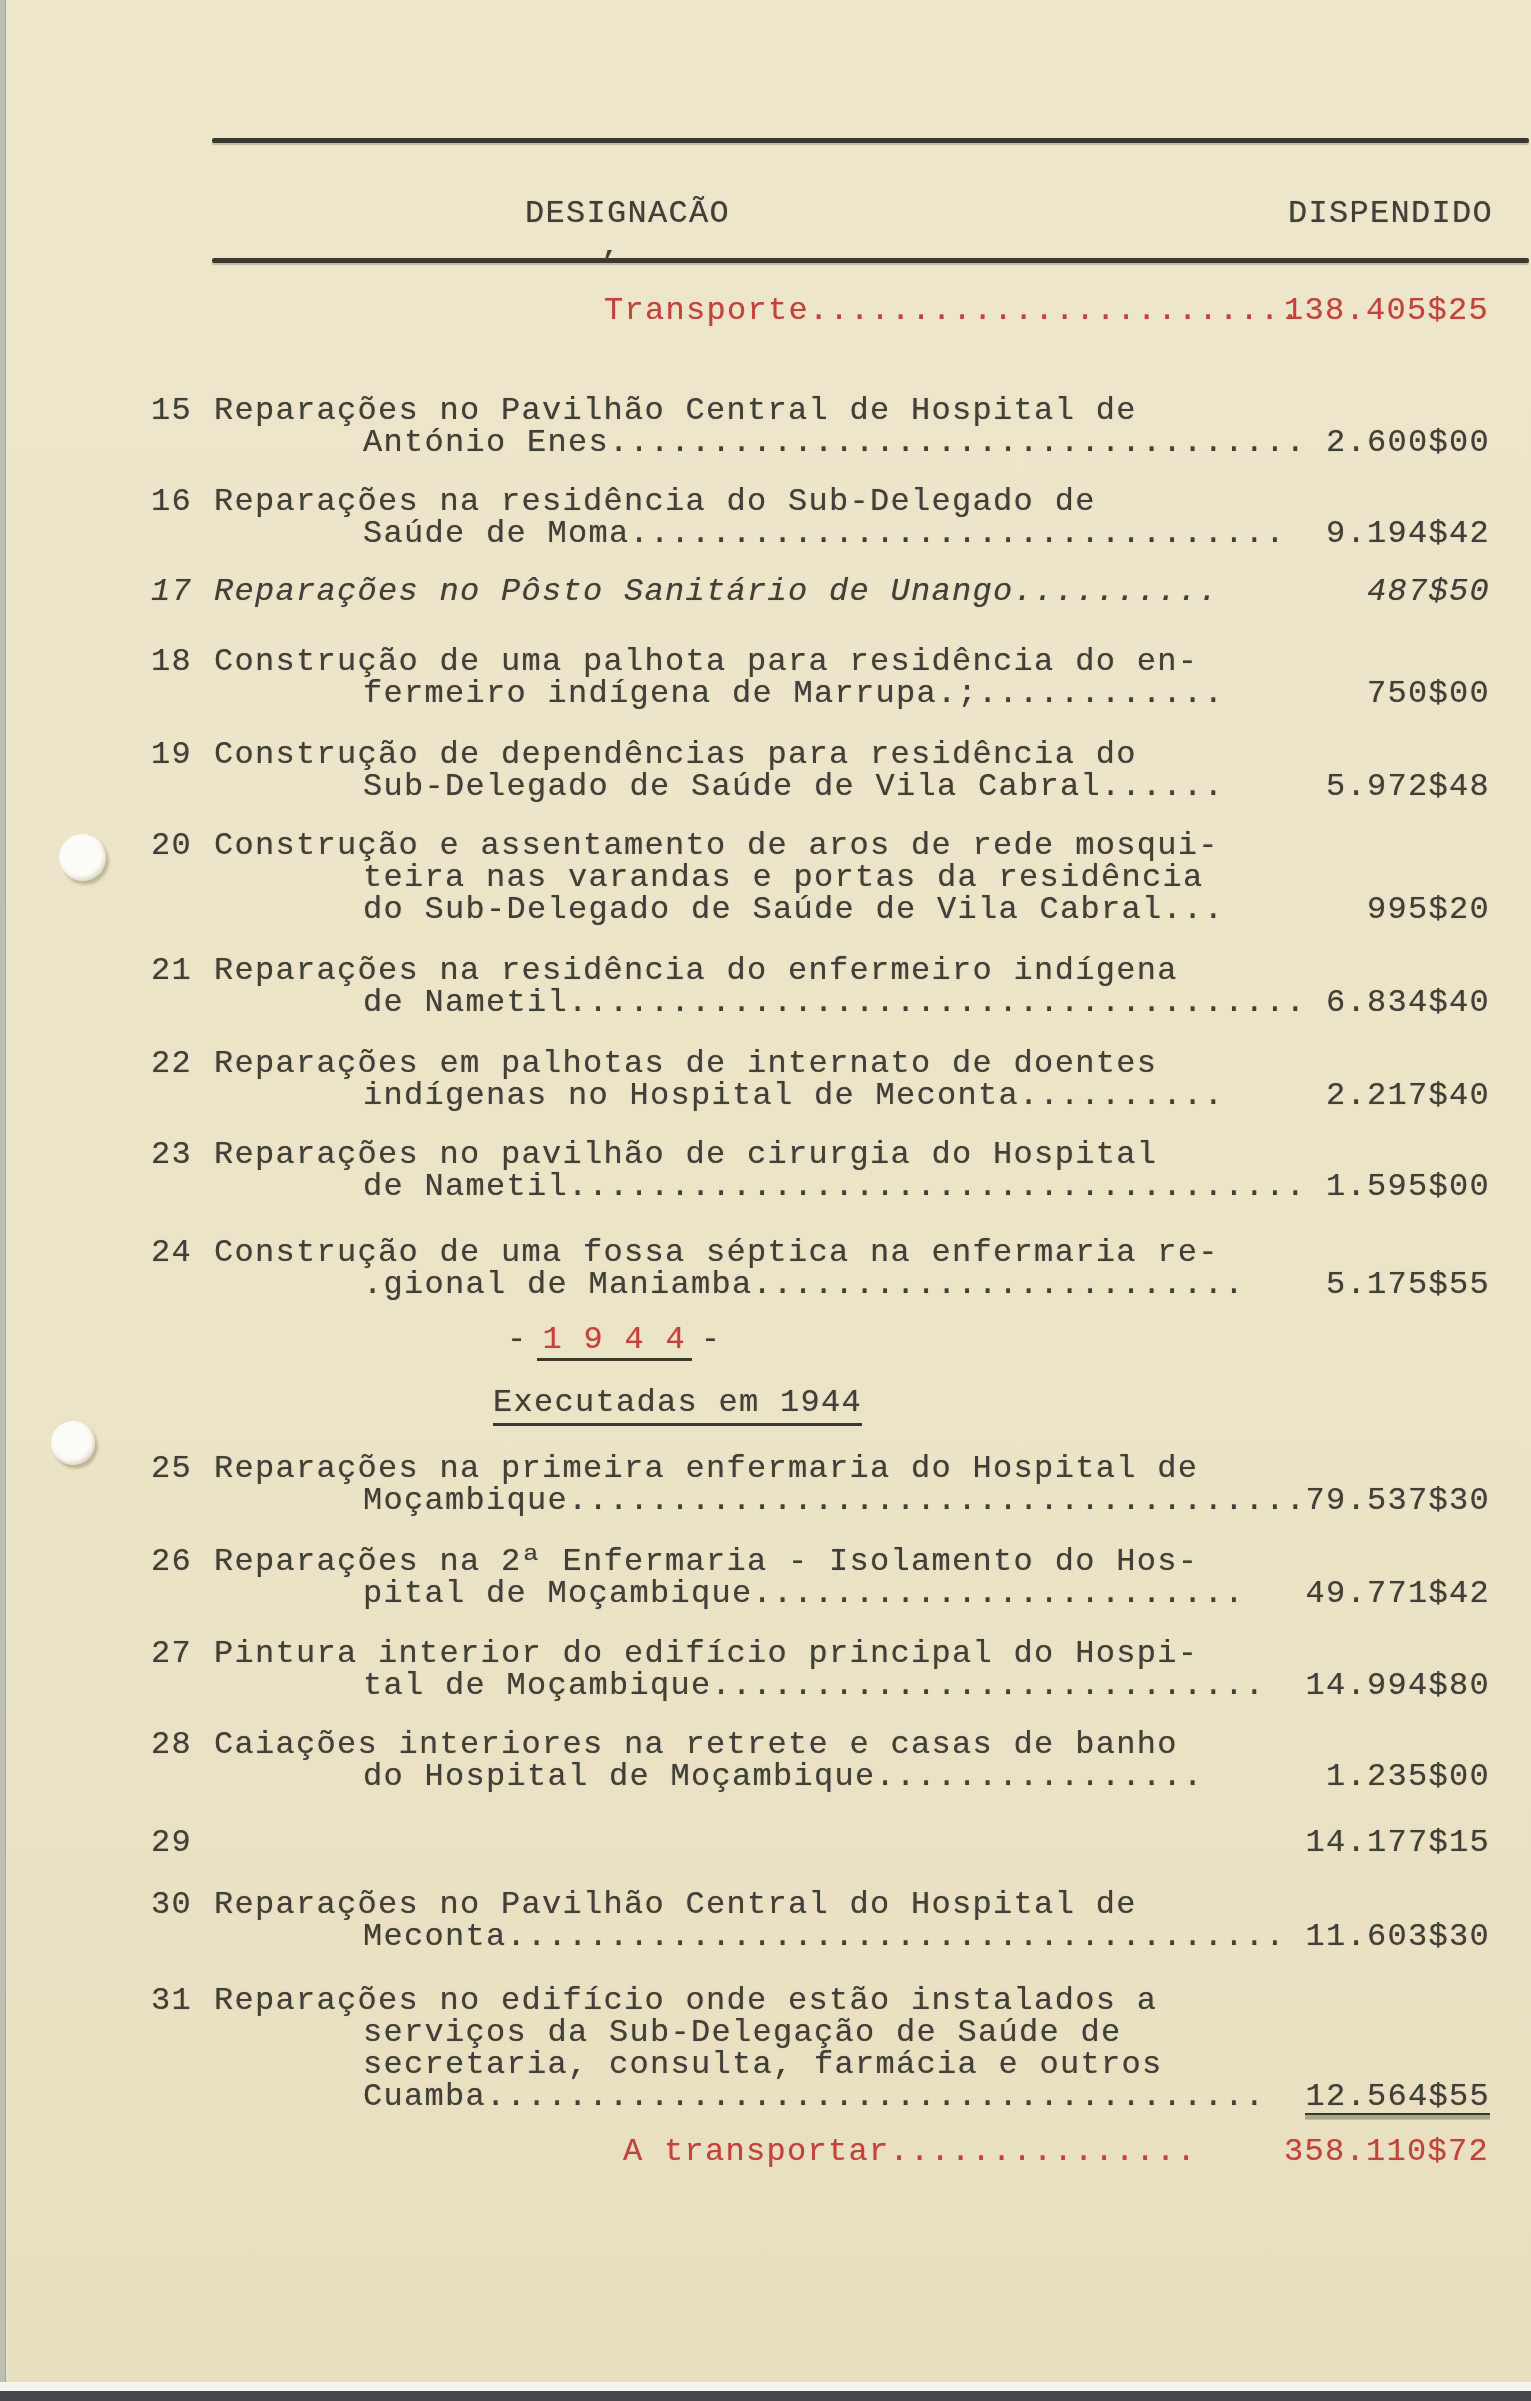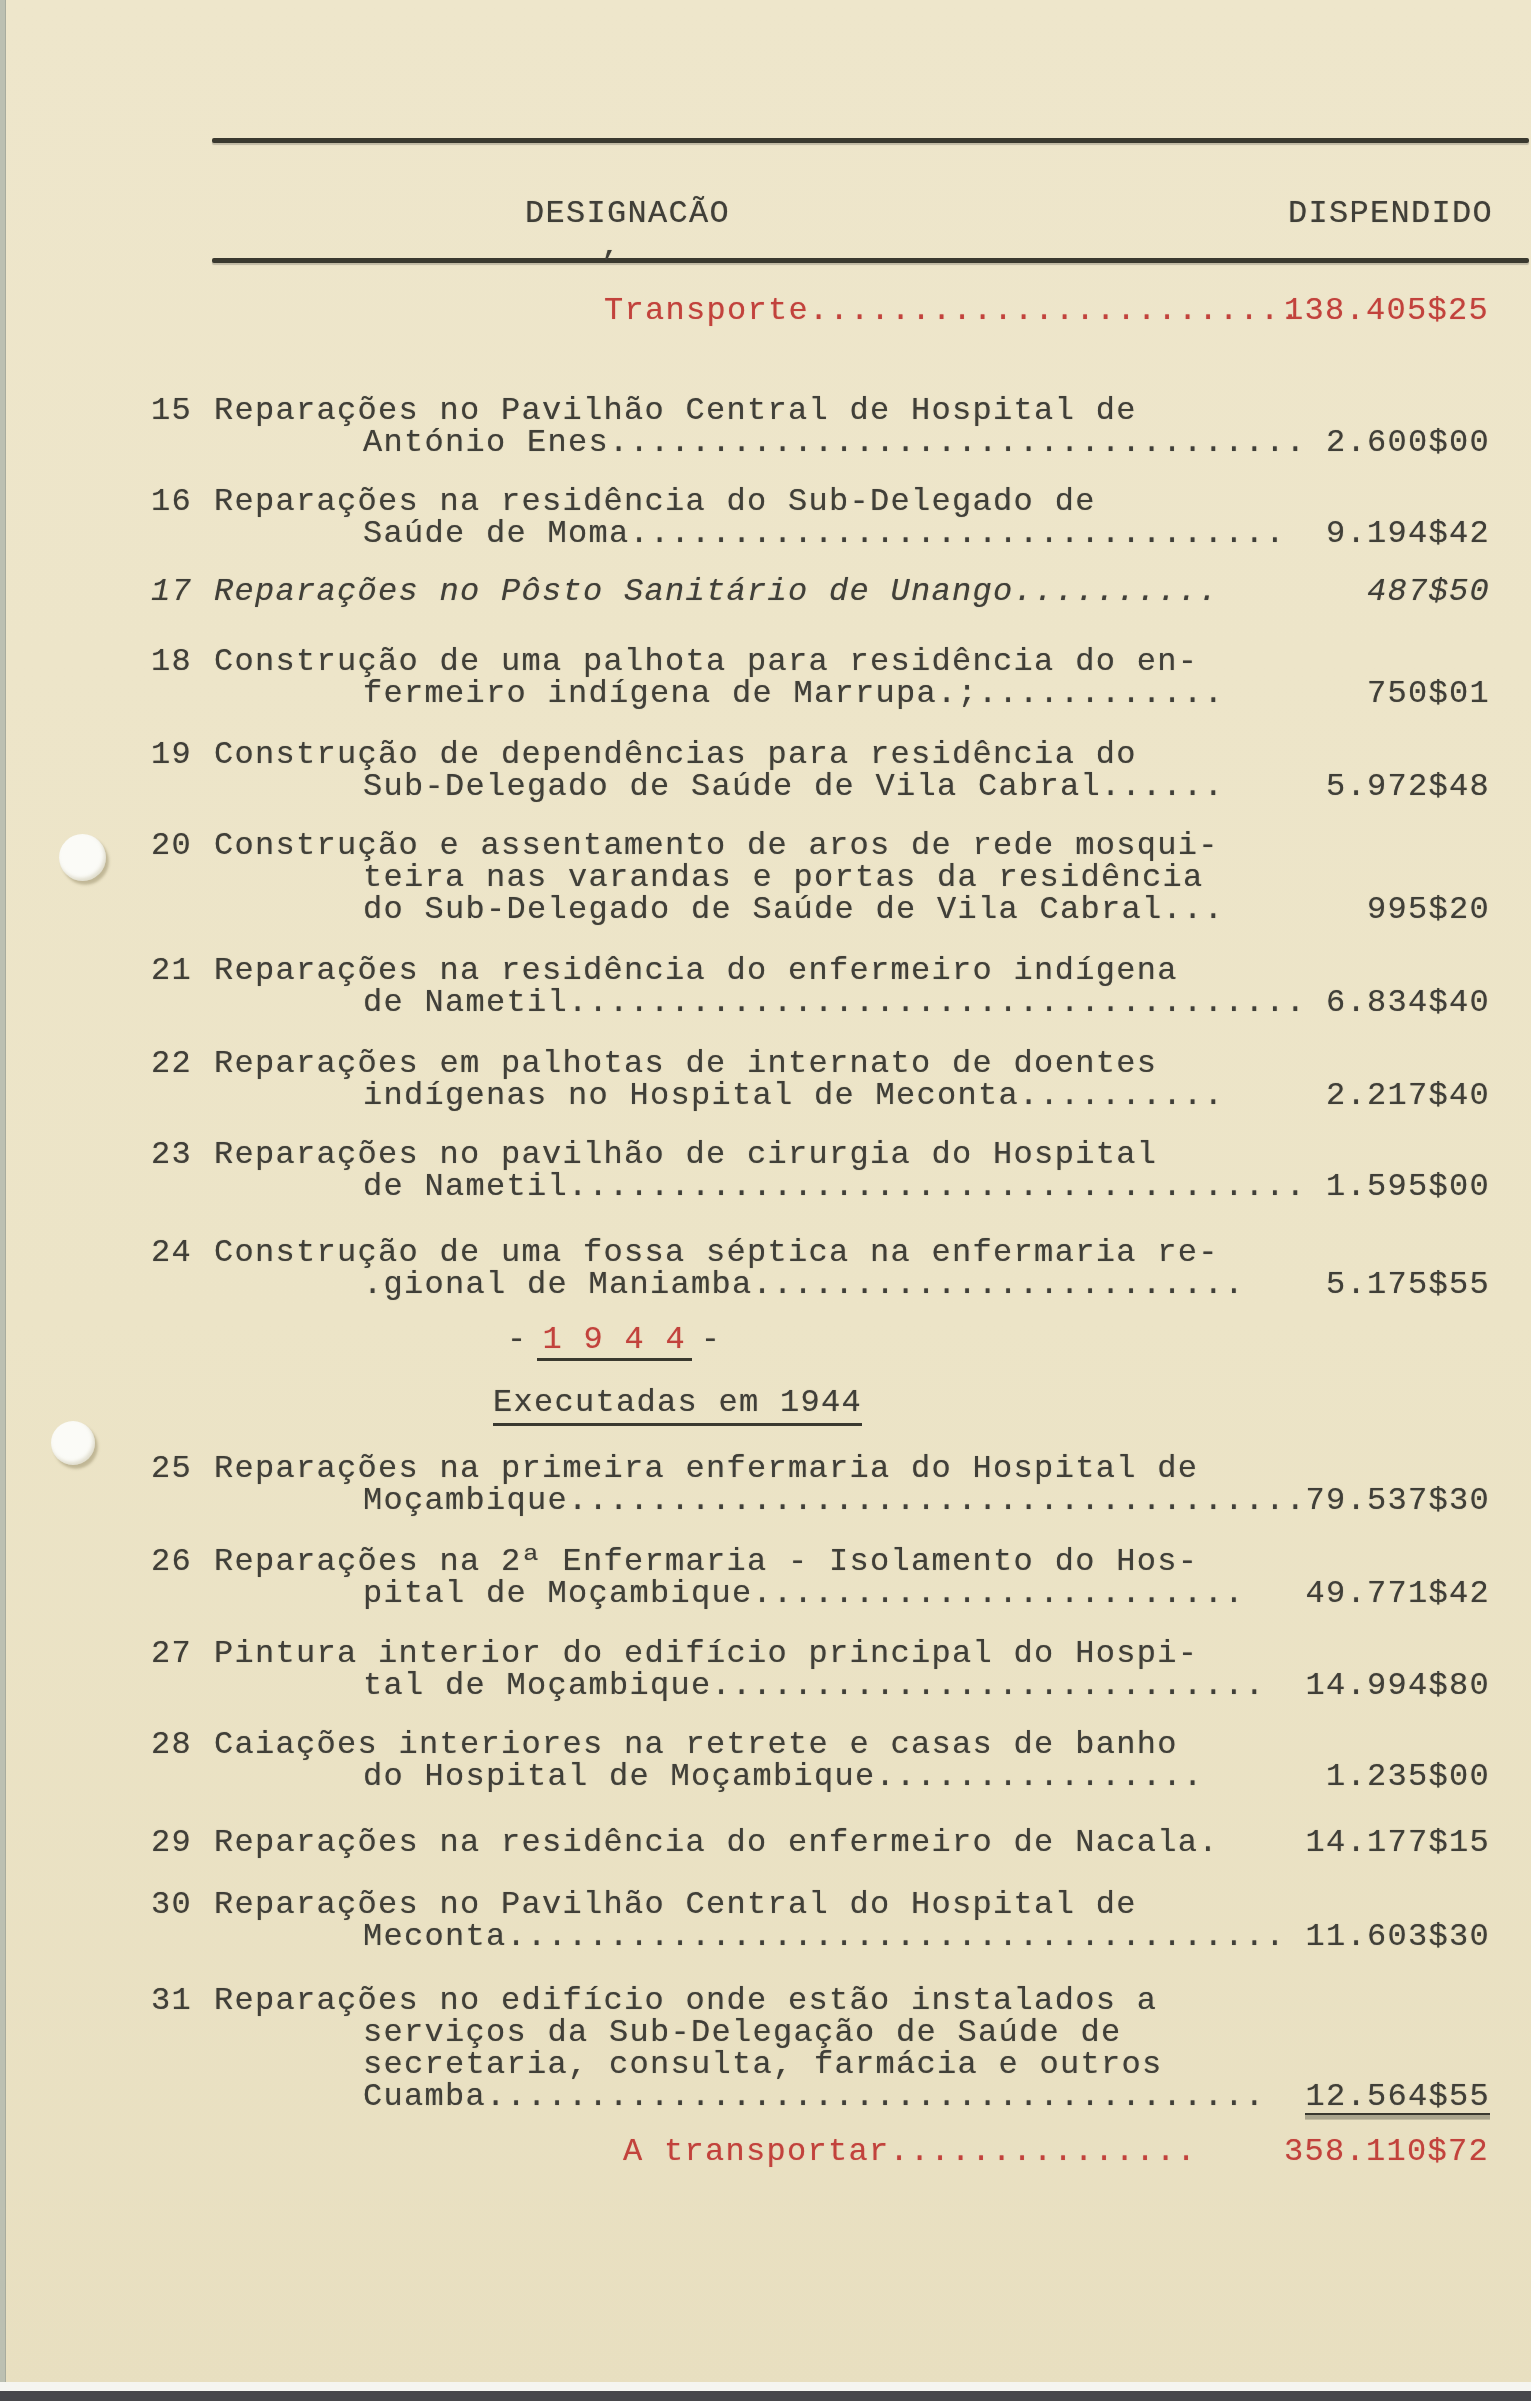--- a/index.html
+++ b/index.html
@@ -71,21 +71,21 @@
         <div class="line"><span>Reparações na residência do Sub-Delegado de</span></div>
         <div class="line indent"><span>Saúde de Moma................................</span><span class="amount">9.194$42</span></div>
       </div>
       <div class="item ink" style="top: 576px; font-style: italic;">
         <span class="num">17</span>
         <div class="line"><span>Reparações no Pôsto Sanitário de Unango..........</span><span class="amount">487$50</span></div>
       </div>
       <div class="item ink" style="top: 646px;">
         <span class="num">18</span>
         <div class="line"><span>Construção de uma palhota para residência do en-</span></div>
-        <div class="line indent"><span>fermeiro indígena de Marrupa.;............</span><span class="amount">750$01</span></div>
+        <div class="line indent"><span>fermeiro indígena de Marrupa.;............</span><span class="amount">750$00</span></div>
       </div>
       <div class="item ink" style="top: 739px;">
         <span class="num">19</span>
         <div class="line"><span>Construção de dependências para residência do</span></div>
         <div class="line indent"><span>Sub-Delegado de Saúde de Vila Cabral......</span><span class="amount">5.972$48</span></div>
       </div>
       <div class="item ink" style="top: 830px;">
         <span class="num">20</span>
         <div class="line"><span>Construção e assentamento de aros de rede mosqui-</span></div>
         <div class="line indent"><span>teira nas varandas e portas da residência</span></div>
@@ -126,21 +126,21 @@
         <div class="line"><span>Pintura interior do edifício principal do Hospi-</span></div>
         <div class="line indent"><span>tal de Moçambique...........................</span><span class="amount">14.994$80</span></div>
       </div>
       <div class="item ink" style="top: 1729px;">
         <span class="num">28</span>
         <div class="line"><span>Caiações interiores na retrete e casas de banho</span></div>
         <div class="line indent"><span>do Hospital de Moçambique................</span><span class="amount">1.235$00</span></div>
       </div>
       <div class="item ink" style="top: 1827px;">
         <span class="num">29</span>
-        <div class="line"><span>Reparações na residência do enfermeiro de Nacala.</span><span class="amount">14.177$15</span></div>
+        <div class="line"><span class="amount">14.177$15</span></div>
       </div>
       <div class="item ink" style="top: 1889px;">
         <span class="num">30</span>
         <div class="line"><span>Reparações no Pavilhão Central do Hospital de</span></div>
         <div class="line indent"><span>Meconta......................................</span><span class="amount">11.603$30</span></div>
       </div>
       <div class="item ink" style="top: 1985px;">
         <span class="num">31</span>
         <div class="line"><span>Reparações no edifício onde estão instalados a</span></div>
         <div class="line indent"><span>serviços da Sub-Delegação de Saúde de</span></div>

